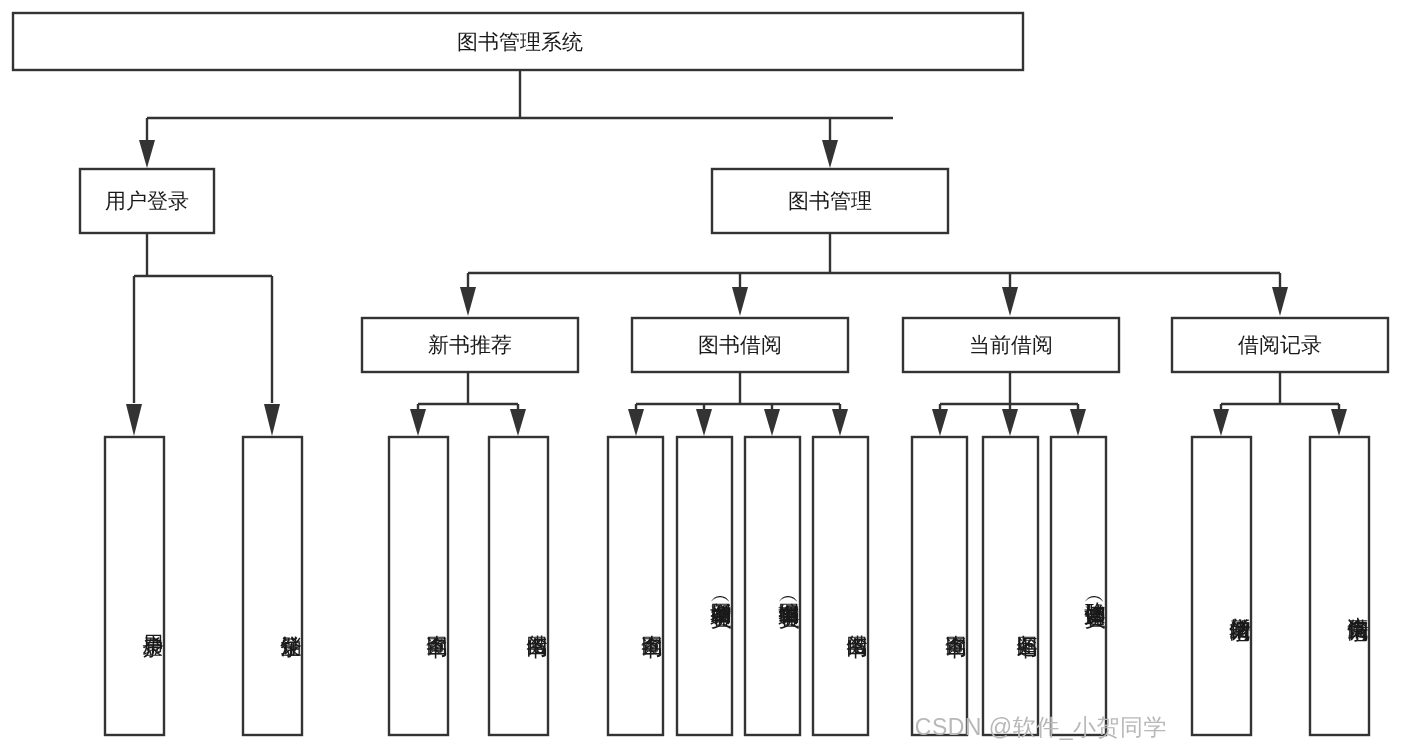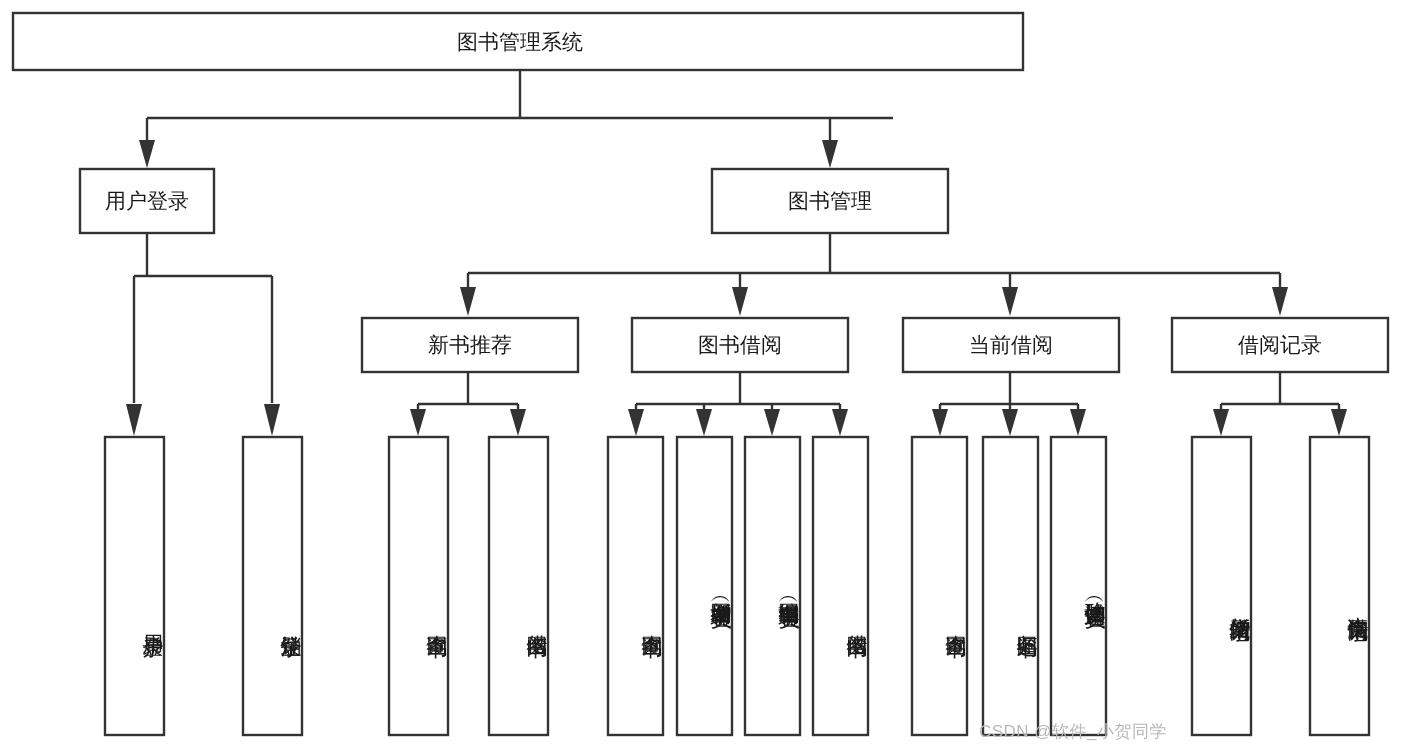--- a/index.html
+++ b/index.html
@@ -61,21 +61,21 @@
     letter-spacing: 1px;
     text-align: center;
     white-space: nowrap;
     pointer-events: none;
   }
   .watermark {
     position: absolute;
     right: 8px;
     bottom: 4px;
     font-family: "Liberation Sans", "DejaVu Sans", sans-serif;
-    font-size: 17px;
+    font-size: 23px;
     color: #b8b8b8;
     letter-spacing: 0.5px;
     user-select: none;
     white-space: nowrap;
   }
 </style>
 </head>
 <body>
 
 <div id="diagram-root">

